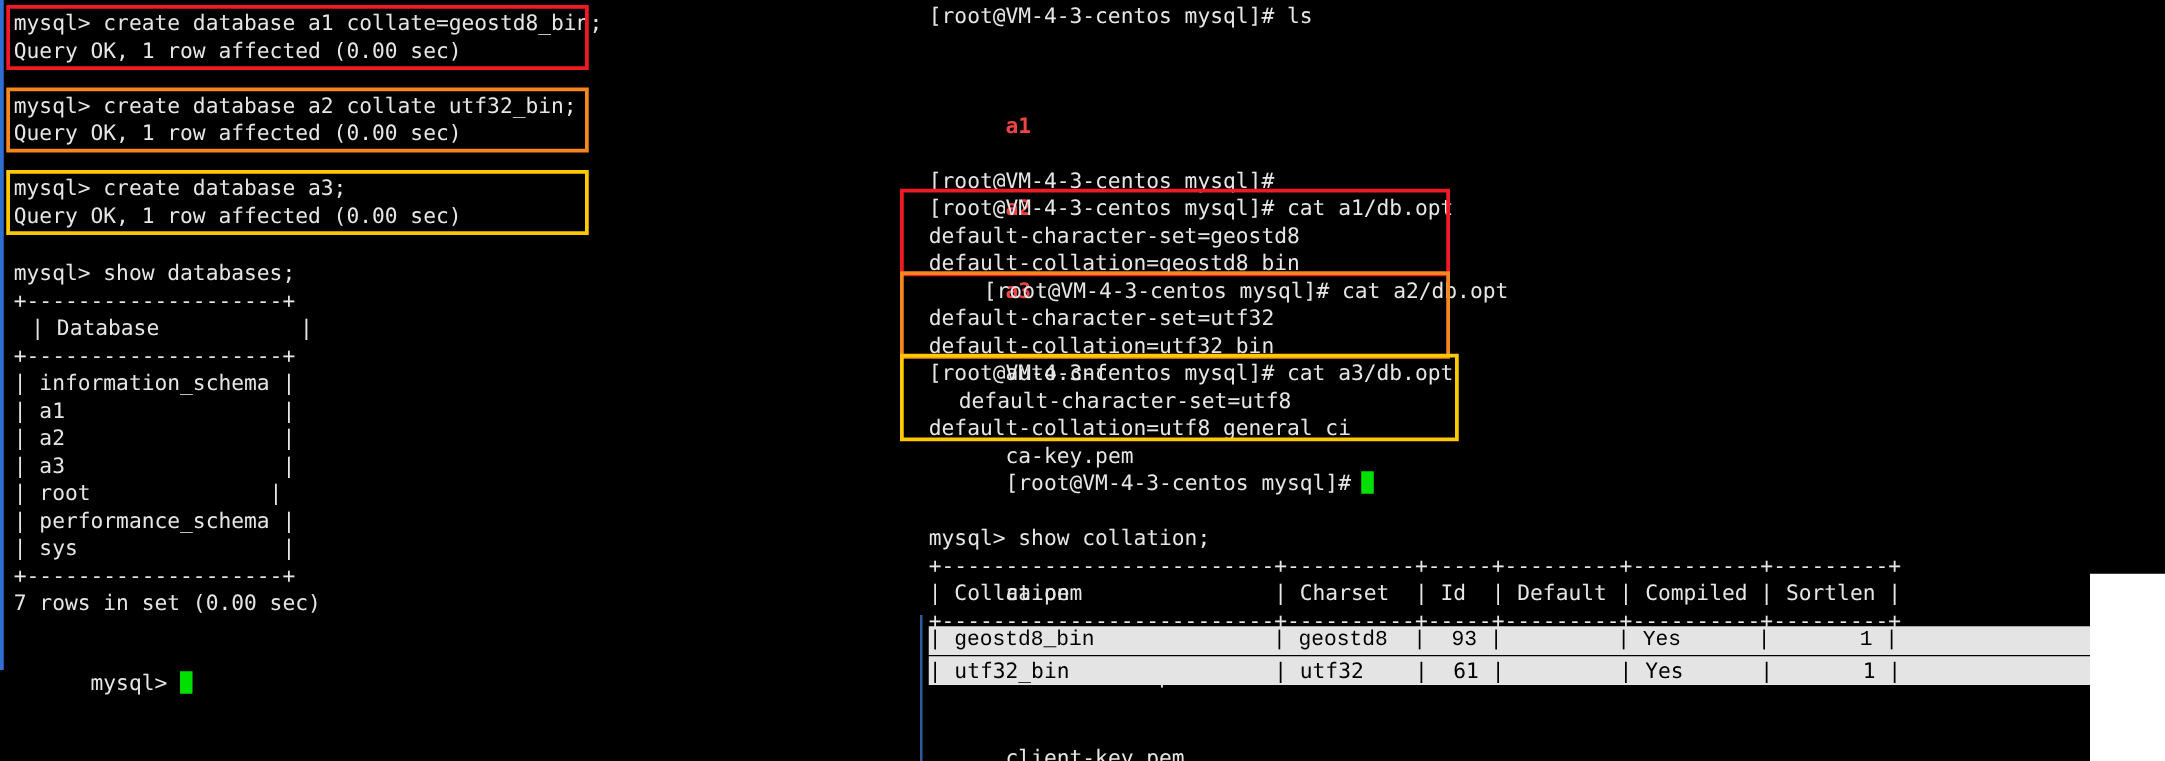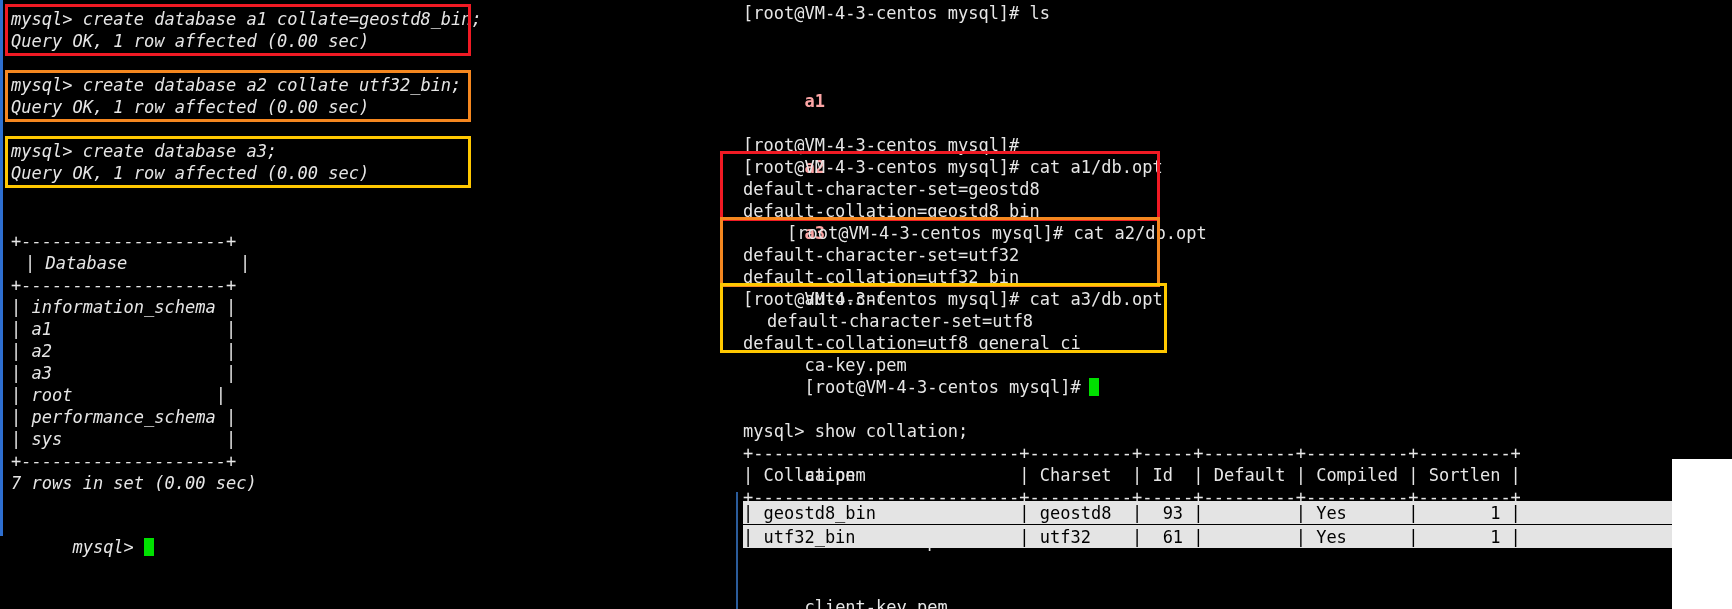--- a/index.html
+++ b/index.html
@@ -32,21 +32,20 @@
   }
 
   
   #left-pane {
     position: absolute;
     left: 0; top: 0;
     width: 733px; height: 536px;
     background: #000000;
     border-left: 3px solid #2e6fd0;
     box-sizing: border-box;
-    font-style: italic;
   }
   #right-pane {
     position: absolute;
     left: 733px; top: 0;
     width: 999px; height: 492px;
     background: #000000;
   }
   #pane-divider {
     position: absolute;
     left: 736px; top: 0;
@@ -59,21 +58,21 @@
     position: absolute;
     box-sizing: border-box;
     pointer-events: none;
     background: transparent;
   }
   .annot.red    { border: 3px solid #f01a24; }
   .annot.orange { border: 3px solid #f5871f; }
   .annot.yellow { border: 3px solid #ffc800; }
 
   
-  .c-dir   { color: #fca5a5; font-weight: bold; }
+  .c-dir   { color: #ef4444; font-weight: bold; }
   .c-plain { color: #e6e6e6; }
 
   
   .cursor {
     display: inline-block;
     width: 10px;
     height: 18px;
     background: #00e000;
     vertical-align: -3px;
   }
@@ -119,20 +118,21 @@
 
     <div class="term" style="left:8px; top:8px;">mysql&gt; create database a1 collate=geostd8_bin;</div>
     <div class="term" style="left:8px; top:30px;">Query OK, 1 row affected (0.00 sec)</div>
 
     <div class="term" style="left:8px; top:74px;">mysql&gt; create database a2 collate utf32_bin;</div>
     <div class="term" style="left:8px; top:96px;">Query OK, 1 row affected (0.00 sec)</div>
 
     <div class="term" style="left:8px; top:140px;">mysql&gt; create database a3;</div>
     <div class="term" style="left:8px; top:162px;">Query OK, 1 row affected (0.00 sec)</div>
 
+    <div class="term" style="left:8px; top:208px;">mysql&gt; show databases;</div>
     <div class="term" style="left:8px; top:230px;">+--------------------+</div>
     <div class="term" style="left:22px; top:252px;">| Database           |</div>
     <div class="term" style="left:8px; top:274px;">+--------------------+</div>
 
     <div class="term" style="left:8px; top:296px;">| information_schema |</div>
     <div class="term" style="left:8px; top:318px;">| a1                 |</div>
     <div class="term" style="left:8px; top:340px;">| a2                 |</div>
     <div class="term" style="left:8px; top:362px;">| a3                 |</div>
     <div class="term" style="left:8px; top:384px;">| root              |</div>
     <div class="term" style="left:8px; top:406px;">| performance_schema |</div>
@@ -192,21 +192,21 @@
 
     <div class="term" style="left:10px; top:354px;">
       <span>[root@VM-4-3-centos mysql]#</span><span style="display:inline-block;width:8px;"></span><span class="cursor"></span>
     </div>
 
     <div class="term" style="left:10px; top:420px;">mysql&gt; show collation;</div>
     <div class="term" style="left:10px; top:442px;">+--------------------------+----------+-----+---------+----------+---------+</div>
     <div class="term" style="left:10px; top:464px;">| Collation                | Charset  | Id  | Default | Compiled | Sortlen |</div>
     <div class="term" style="left:10px; top:486px;">+--------------------------+----------+-----+---------+----------+---------+</div>
 
-    <div class="sel-row" style="left:10px; top:501px; width:948px; height:22px; padding-top:1px;">| geostd8_bin              | geostd8  |  93 |         | Yes      |       1 |</div>
+    <div class="sel-row" style="left:10px; top:501px; width:948px; height:22px; padding-top:1px;font-family:Liberation Mono, monospace;">| geostd8_bin              | geostd8  |  93 |         | Yes      |       1 |</div>
     <div class="sel-row" style="left:10px; top:525px; width:948px; height:22px; padding-top:1px;">| utf32_bin                | utf32    |  61 |         | Yes      |       1 |</div>
 
     <div class="annot red" style="left:-13px; top:151px; width:440px; height:70px;"></div>
     <div class="annot orange" style="left:-13px; top:217px; width:440px; height:70px;"></div>
     <div class="annot yellow" style="left:-13px; top:283px; width:447px; height:70px;"></div>
   </div>
 
   <div id="white-block"></div>
 
 </div>

